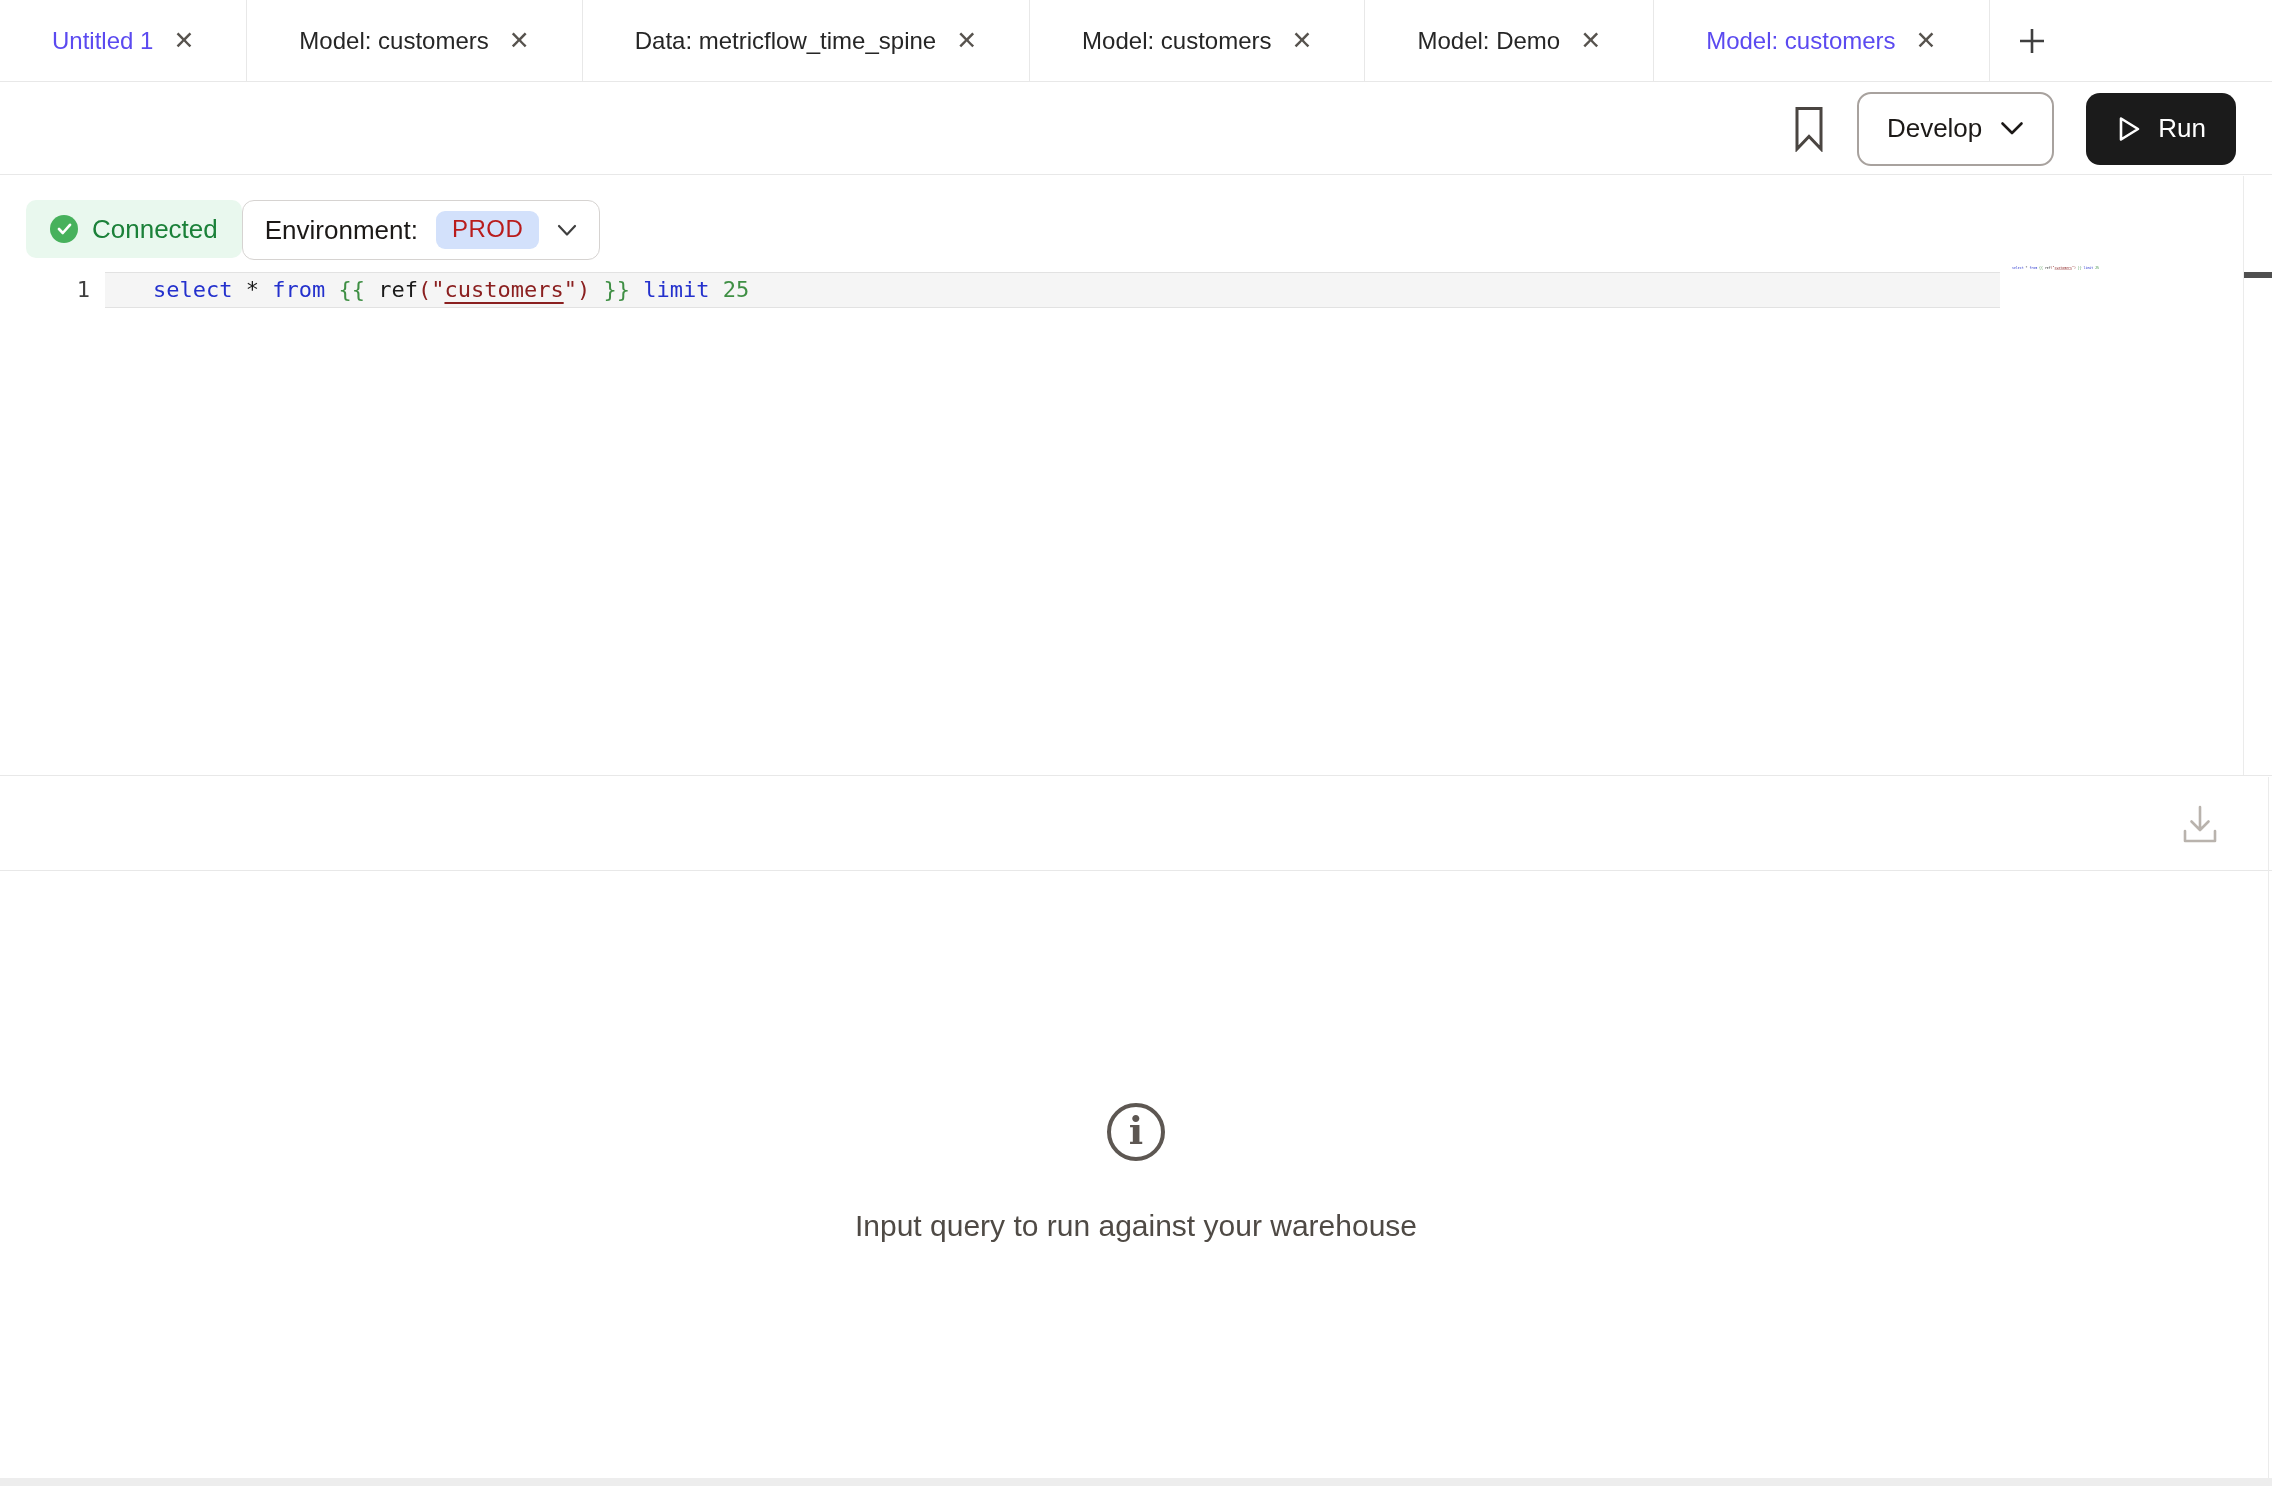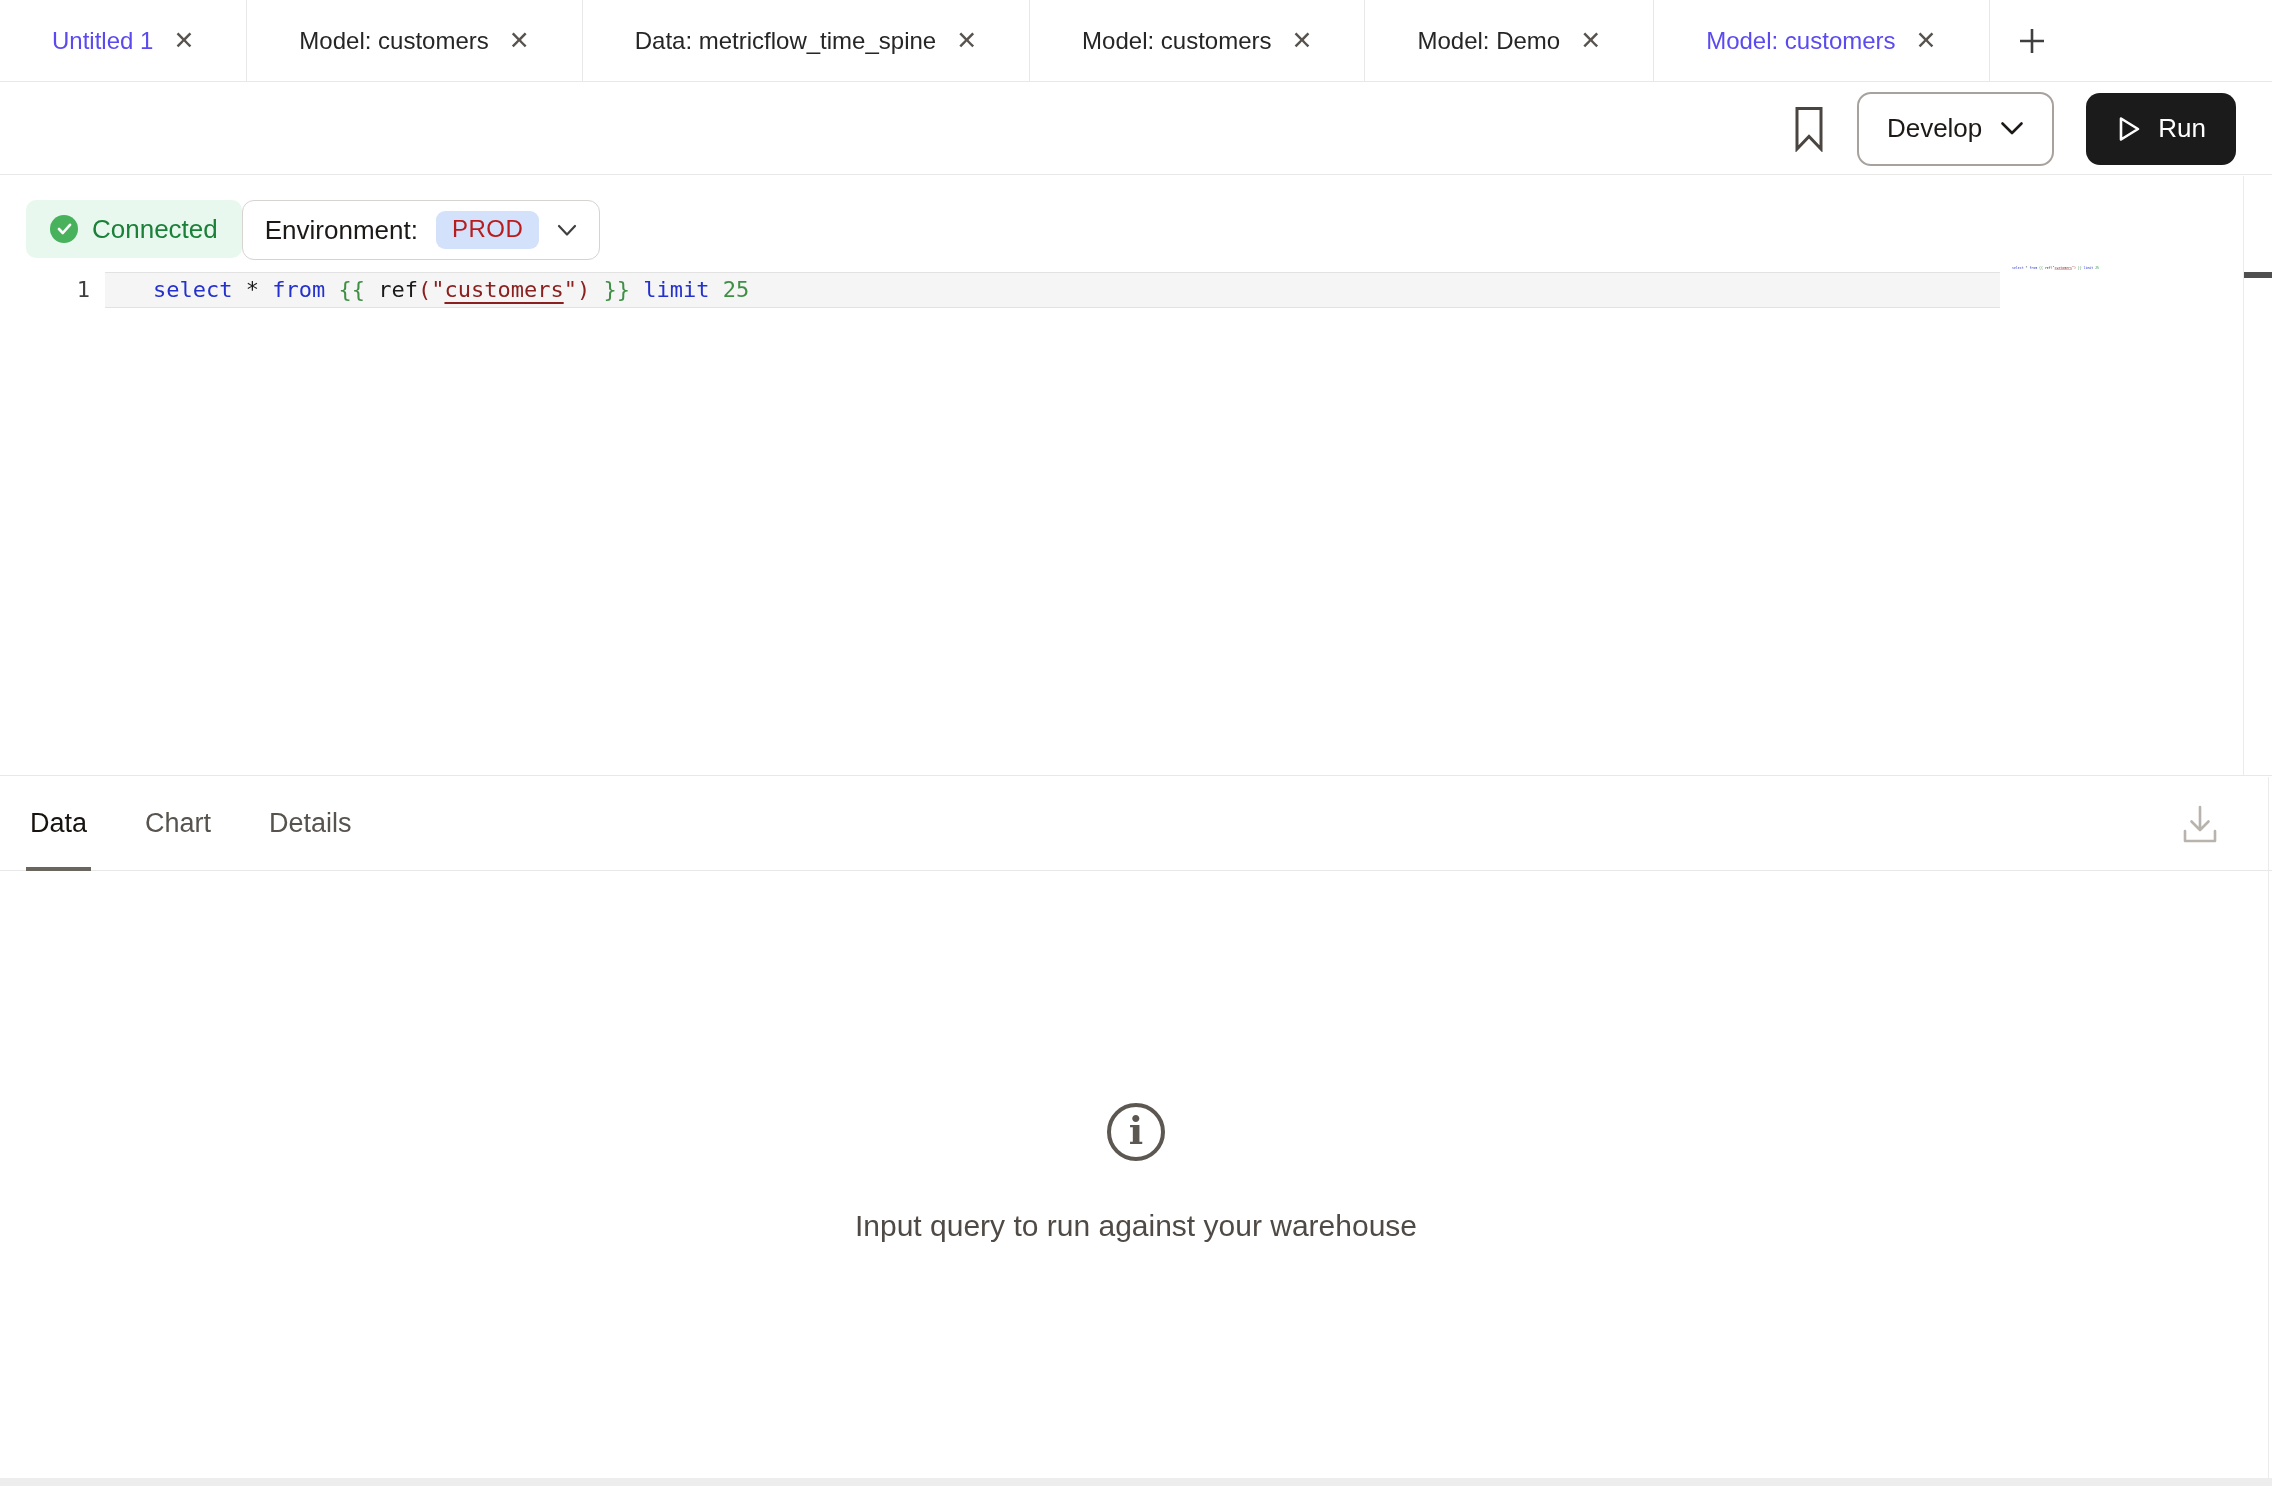--- a/index.html
+++ b/index.html
@@ -223,31 +223,20 @@
     <div class="minimap-inner" id="minimap-line"><span class="tk-keyword">select</span><span class="tk-plain"> </span><span class="tk-plain">*</span><span class="tk-plain"> </span><span class="tk-keyword">from</span><span class="tk-plain"> </span><span class="tk-jinja">{{</span><span class="tk-plain"> </span><span class="tk-plain">ref</span><span class="tk-string">(</span><span class="tk-string">"</span><span class="tk-string-link">customers</span><span class="tk-string">"</span><span class="tk-string">)</span><span class="tk-plain"> </span><span class="tk-jinja">}}</span><span class="tk-plain"> </span><span class="tk-keyword">limit</span><span class="tk-plain"> </span><span class="tk-number">25</span></div>
   </div>
 
   <div class="scroll-gutter">
     <div class="scroll-thumb"></div>
   </div>
 </div>
 
 <div class="results">
   <div class="rtabs">
-    <div style="display:flex;align-items:stretch;gap:58px;">
-        <div class="rtab active">
-          <span>Data</span>
-        </div>
-        <div class="rtab">
-          <span>Chart</span>
-        </div>
-        <div class="rtab">
-          <span>Details</span>
-        </div>
-      </div>
     <span class="download-btn">
       <svg width="40" height="42" viewBox="0 0 40 42">
         <path d="M20 4 V26 M11.5 18.5 L20 27 L28.5 18.5" fill="none" stroke="#b9b3ad" stroke-width="2.6" stroke-linecap="round" stroke-linejoin="round"></path>
         <path d="M5 28 V38 H35 V28" fill="none" stroke="#b9b3ad" stroke-width="2.6" stroke-linecap="round" stroke-linejoin="round"></path>
       </svg>
     </span>
   </div>
 
   <div class="empty">
     <div class="info-circle">

